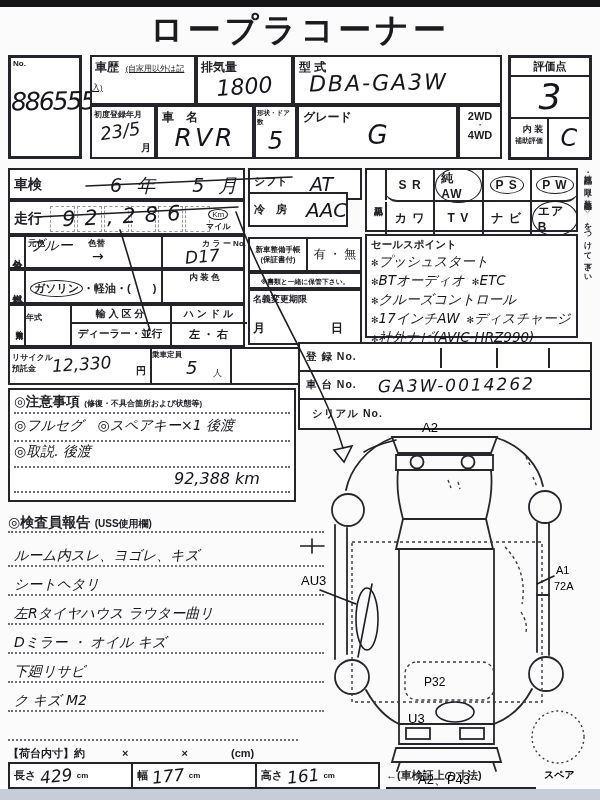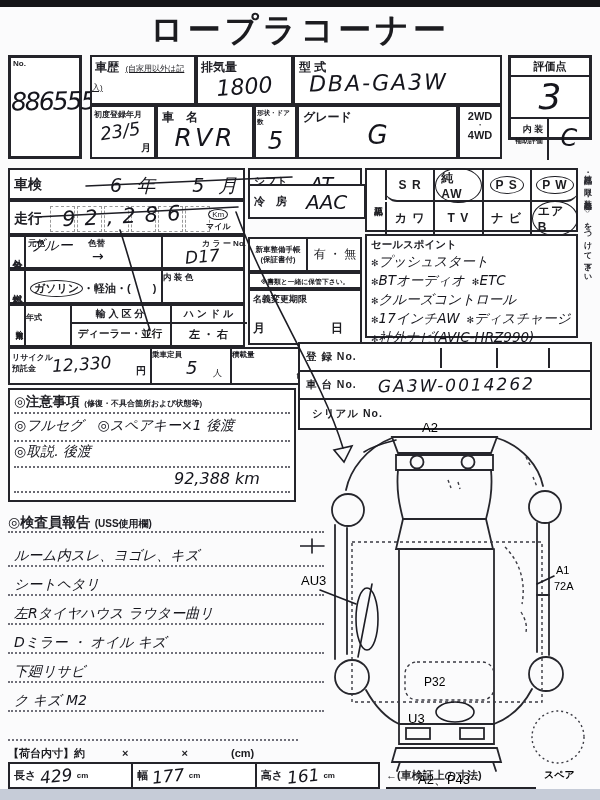--- a/index.html
+++ b/index.html
@@ -47,21 +47,21 @@
   <div class="box" style="left:196px;top:55px;width:97px;height:50px;">
     <div class="lbl" style="font-size:12px;padding:2px 0 0 3px;">排気量</div>
     <div class="hw" style="font-size:22px;text-align:center;margin-top:-2px;transform:rotate(-4deg);">1800</div>
   </div>
 
   <div class="box" style="left:293px;top:55px;width:209px;height:50px;">
     <div class="lbl" style="font-size:12px;padding:2px 0 0 4px;">型 式</div>
     <div class="hw" style="font-size:22px;padding-left:14px;margin-top:-6px;letter-spacing:2px;transform:rotate(-1deg);">DBA-GA3W</div>
   </div>
 
-  <div class="box" style="left:508px;top:55px;width:84px;height:85px;border-width:3px;">
+  <div class="box" style="left:508px;top:55px;width:84px;height:105px;border-width:3px;">
     <div style="font-size:11px;font-weight:bold;text-align:center;border-bottom:2px solid #24242a;height:17px;line-height:17px;">評価点</div>
     <div class="hw" style="font-size:36px;text-align:center;height:40px;line-height:40px;">3</div>
     <div style="display:flex;border-top:2px solid #24242a;height:41px;">
       <div style="width:36px;border-right:2px solid #24242a;text-align:center;">
         <div style="font-size:9px;font-weight:bold;margin-top:4px;padding-left:8px;">内 装</div>
         <div style="font-size:7px;font-weight:bold;">補助評価</div>
       </div>
       <div class="hw" style="flex:1;font-size:24px;text-align:center;line-height:38px;">C</div>
     </div>
   </div>
@@ -126,21 +126,21 @@
       <div class="hw" style="font-size:17px;padding-left:22px;margin-top:-3px;transform:rotate(-5deg);">D17</div>
     </div>
   </div>
 
   <div class="box" style="left:8px;top:269px;width:237px;height:35px;">
     <div class="lbl vert" style="position:absolute;left:0;top:0;width:14px;height:100%;font-size:10px;border-right:2px solid #24242a;text-align:center;">燃料</div>
     <div style="position:absolute;left:20px;top:9px;font-size:11px;font-weight:bold;">
       <span class="circle">ガソリン</span><span>・軽油・(　　)</span>
     </div>
     <div style="position:absolute;left:151px;top:0;width:86px;height:100%;border-left:2px solid #24242a;">
-      <div class="lbl" style="font-size:8.5px;text-align:left;padding:1px 3px 0 0;">内 装 色</div>
+      <div class="lbl" style="font-size:8.5px;text-align:center;padding:1px 3px 0 0;">内 装 色</div>
     </div>
   </div>
 
   <div class="box" style="left:8px;top:304px;width:237px;height:43px;">
     <div class="vert" style="position:absolute;left:0;top:0;width:14px;height:100%;font-size:7.5px;font-weight:bold;border-right:2px solid #24242a;text-align:center;">輸入車用</div>
     <div style="position:absolute;left:14px;top:0;width:46px;height:100%;border-right:2px solid #24242a;">
       <span class="lbl" style="font-size:8px;padding:2px;">年式</span>
     </div>
     <div style="position:absolute;left:60px;top:0;width:100px;height:100%;border-right:2px solid #24242a;">
       <div class="lbl" style="font-size:10px;text-align:center;border-bottom:2px solid #24242a;height:16px;line-height:16px;">輸 入 区 分</div>
@@ -158,24 +158,20 @@
         <div class="lbl" style="font-size:8px;">リサイクル</div>
         <div class="lbl" style="font-size:8px;">預託金</div>
       </div>
       <span class="hw" style="position:absolute;left:42px;top:5px;font-size:17px;transform:rotate(-4deg);">12,330</span>
       <span class="lbl" style="position:absolute;right:4px;bottom:5px;font-size:10px;">円</span>
     </div>
     <div style="position:absolute;left:140px;top:0;width:80px;height:100%;border-right:2px solid #24242a;">
       <span class="lbl" style="font-size:7.5px;position:absolute;left:2px;top:1px;">乗車定員</span>
       <span class="hw" style="position:absolute;left:36px;top:8px;font-size:18px;">5</span>
       <span style="position:absolute;right:8px;bottom:3px;font-size:9px;">人</span>
-    </div>
-    <div style="position:absolute;left:220px;top:0;width:72px;height:100%;">
-      <span class="lbl" style="font-size:7.5px;position:absolute;left:2px;top:1px;">積載量</span>
-      <span style="position:absolute;right:3px;bottom:2px;font-size:9px;">t</span>
     </div>
   </div>
 
   <div class="box" style="left:8px;top:388px;width:288px;height:114px;border-width:2.5px;">
     <div style="padding:2px 0 0 4px;">
       <span class="lbl" style="font-size:13.5px;">◎注意事項</span>
       <span class="lbl" style="font-size:8px;">(修復・不具合箇所および状態等)</span>
     </div>
     <div class="dotline" style="position:absolute;left:4px;top:22px;width:276px;"></div>
     <div class="hw dotline" style="position:absolute;left:4px;top:27px;width:276px;height:23px;font-size:14px;">◎フルセグ　◎スペアキー×1 後渡</div>
@@ -220,21 +216,21 @@
       <span class="hw" style="font-size:17px;margin:0 4px;transform:rotate(-6deg);">161</span>
       <span style="font-size:8px;font-weight:bold;">cm</span>
     </div>
   </div>
   <div class="nob" style="left:386px;top:768px;font-size:11px;font-weight:bold;border-bottom:2px solid #24242a;padding-bottom:4px;width:150px;">←(車検証上の寸法)</div>
 
   <div class="box" style="left:248px;top:168px;width:114px;height:32px;">
     <span class="lbl" style="font-size:11px;padding:4px 0 0 4px;display:inline-block;">シフト</span>
     <span class="hw" style="position:absolute;left:60px;top:3px;font-size:19px;">AT</span>
   </div>
-  <div class="box" style="left:248px;top:184px;width:118px;height:35px;">
+  <div class="box" style="left:248px;top:192px;width:100px;height:35px;">
     <span class="lbl" style="font-size:11px;padding:8px 0 0 4px;display:inline-block;">冷　房</span>
     <span class="hw" style="position:absolute;left:56px;top:4px;font-size:20px;">AAC</span>
   </div>
   <div class="box" style="left:248px;top:237px;width:114px;height:35px;">
     <div style="position:absolute;left:0;top:0;width:56px;height:100%;border-right:2px solid #24242a;text-align:center;">
       <div class="lbl" style="font-size:7.5px;margin-top:6px;">新車整備手帳</div>
       <div class="lbl" style="font-size:7.5px;">(保証書付)</div>
     </div>
     <div style="position:absolute;left:56px;top:0;width:58px;height:100%;display:flex;align-items:center;justify-content:center;font-size:12px;font-weight:normal;">有 ・ 無</div>
   </div>

